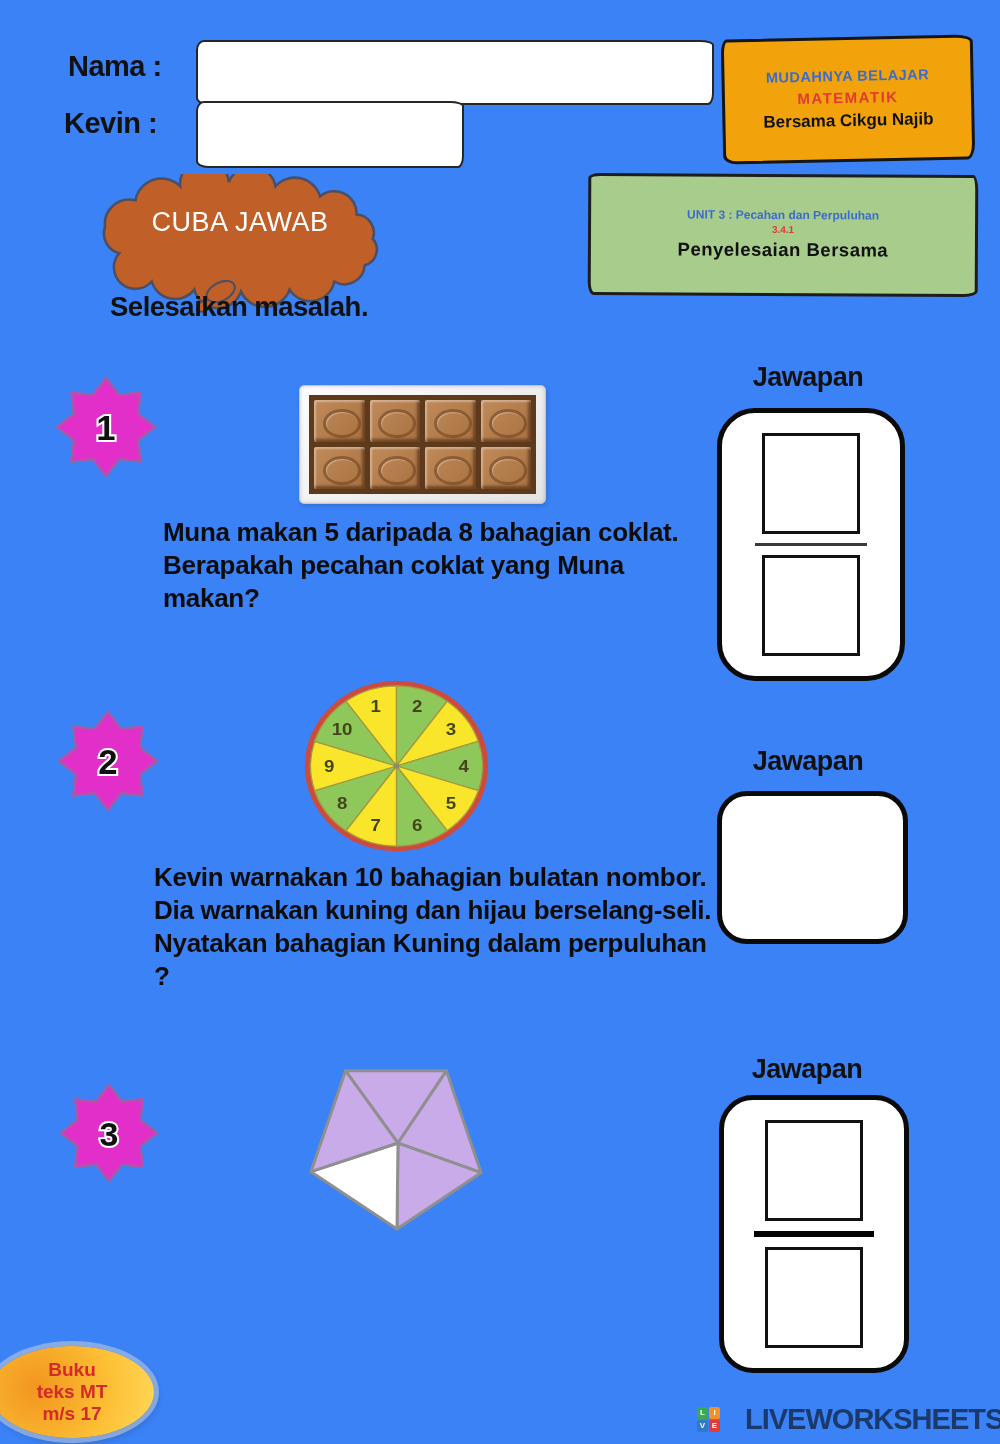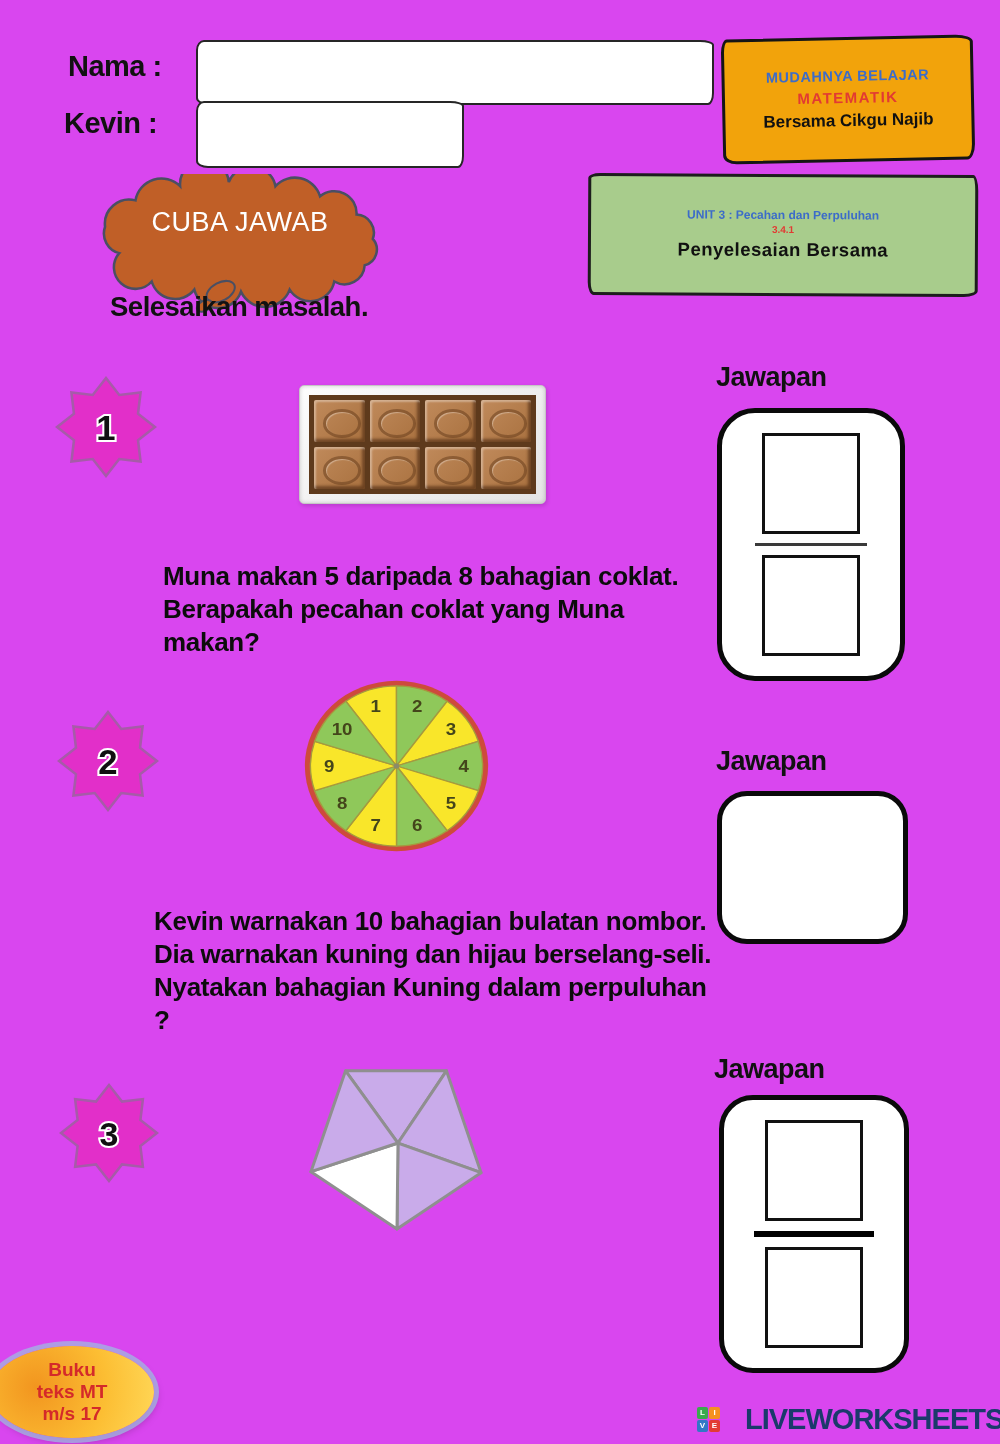--- a/index.html
+++ b/index.html
@@ -1,18 +1,18 @@
 <!DOCTYPE html>
 <html><head>
 <meta charset="utf-8">
 <style>
   html,body{margin:0;padding:0;background:#ffffff;}
   .page{
     position:relative; width:1000px; height:1444px; overflow:hidden;
-    background:#d946ef; font-family:"Liberation Sans", sans-serif; color:#111;
+    background:#3b82f6; font-family:"Liberation Sans", sans-serif; color:#111;
   }
   .abs{position:absolute;}
 
   
   .hand-box{
     background:#fff; border:2px solid #262626;
     border-radius: 8px 14px 6px 12px / 10px 5px 12px 7px;
   }
   .field-label{font-size:29px; font-weight:bold; letter-spacing:-0.5px;}
 
@@ -37,24 +37,24 @@
   .unit-line1{font-size:12px; font-weight:bold;}
   .unit-line2{font-size:10px; font-weight:bold;}
   .unit-line3{font-size:18.5px; font-weight:bold; letter-spacing:0.5px;}
 
   .cloud-label{
     font-size:27px; font-weight:normal; color:#fff; text-align:center; letter-spacing:0.5px;
   }
   .instruction{font-size:27.5px; font-weight:bold; letter-spacing:-0.5px;}
 
   .qtext{
-    font-size:26px; font-weight:bold; line-height:1.27; letter-spacing:-0.3px; color:#0c0c0c;margin-top:44px;
+    font-size:26px; font-weight:bold; line-height:1.27; letter-spacing:-0.3px; color:#0c0c0c;
   }
   .jawapan-label{
-    font-size:27px; font-weight:bold; letter-spacing:-0.5px;
+    font-size:27px; font-weight:bold; text-align:center; letter-spacing:-0.5px;
   }
   .fraction-box{
     background:#fff; border:5px solid #0a0a0a;
     display:flex; flex-direction:column; align-items:center; justify-content:center;
   }
   .frac-square{width:92px; height:95px; border:3px solid #111; background:#fff;}
   .frac-line-thin{width:112px; height:3px; background:#3a3a3a; margin:9px 0;}
   .frac-line-thick{width:120px; height:6px; background:#000; margin:10px 0;}
   .answer-box{
     background:#fff; border:5px solid #0a0a0a; border-radius:30px;

